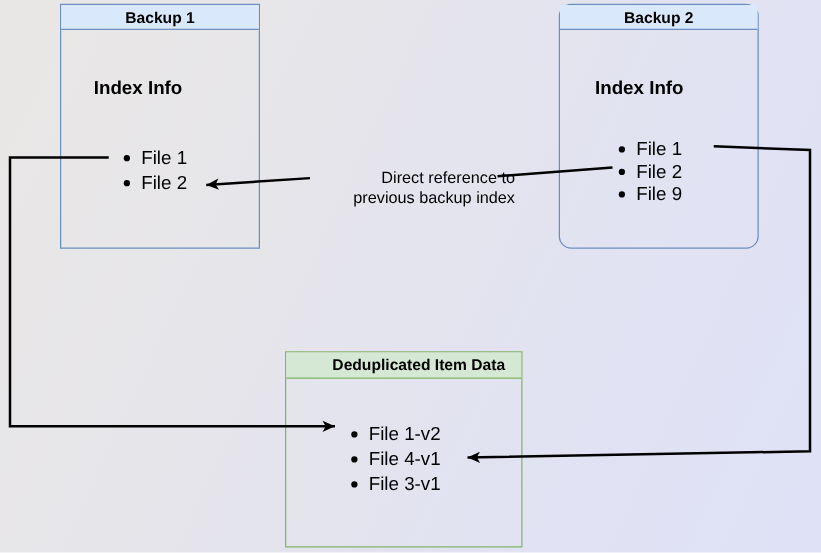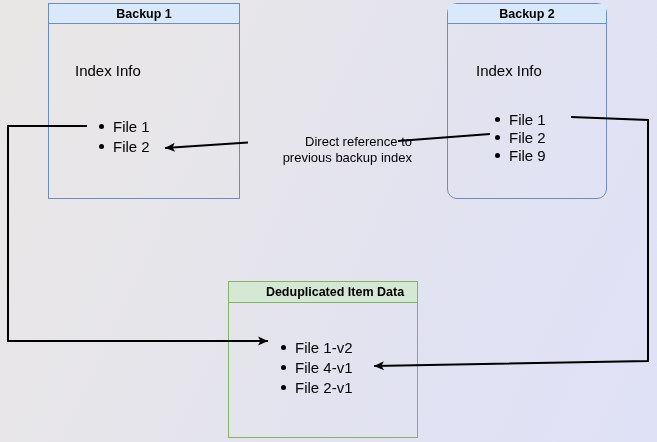--- a/index.html
+++ b/index.html
@@ -25,21 +25,21 @@
     box-sizing: border-box;
     display: flex;
     align-items: center;
     justify-content: center;
     font-weight: bold;
     font-size: 12.5px;
     border-bottom: 1.5px solid;
   }
   .blue  .node-header { background: #dae8fc; border-color: #6c8ebf; height: 20px; }
   .green .node-header { background: #d5e8d4; border-color: #82b366; height: 21px; padding-left: 24px; }
-  .subtitle { position: absolute; font-size: 15px; }
+  .subtitle { position: absolute; font-size: 15px; font-weight: bold; }
   .list { position: absolute; }
   .li { display: flex; align-items: center; gap: 9px; font-size: 15px; }
   .li-20 { height: 20px; }
   .li-18 { height: 18px; }
   .dot { width: 5px; height: 5px; border-radius: 50%; background: #000; flex: none; }
   .edge-layer {
     position: absolute;
     left: 0; top: 0;
     width: 657px; height: 442px;
     z-index: 5;
@@ -49,21 +49,21 @@
     position: absolute;
     left: 236px; top: 134px;
     width: 176px;
     text-align: right;
     font-size: 13px;
     line-height: 15.5px;
     white-space: pre-line;
     z-index: 6;
   }
   
-  #backup1 { left: 48px;  top: 3px;   width: 192px; height: 196px; }
+  #backup1 { left: 48px;  top: 3px;   width: 160px; height: 196px; }
   #backup2 { left: 447px; top: 3px;   width: 160px; height: 196px; border-radius: 10px; }
   #dedup   { left: 228px; top: 281px; width: 190px; height: 157px; }
   #backup1 .subtitle { left: 26px; top: 58px; }
   #backup2 .subtitle { left: 28px; top: 58px; }
   #backup1 .list { left: 50px; top: 112px; }
   #backup2 .list { left: 47px; top: 106px; }
   #dedup   .list { left: 52px; top: 55px;  }
 </style>
 </head>
 <body>
@@ -116,21 +116,21 @@
       <div class="li li-20">
         <span class="dot"></span>
         <span>File 1-v2</span>
       </div>
       <div class="li li-20">
         <span class="dot"></span>
         <span>File 4-v1</span>
       </div>
       <div class="li li-20">
         <span class="dot"></span>
-        <span>File 2-v1</span>
+        <span>File 3-v1</span>
       </div>
     </div>
   </div>
 
   <svg class="edge-layer" viewBox="0 0 657 442" xmlns="http://www.w3.org/2000/svg">
     <defs>
       <marker id="arrowhead" viewBox="0 0 12 12" refX="11" refY="6" markerWidth="13" markerHeight="12" markerUnits="userSpaceOnUse" orient="auto">
         <path d="M 1 1.5 L 11 6 L 1 10.5 L 3.5 6 Z" fill="#000000"></path>
       </marker>
     </defs>

